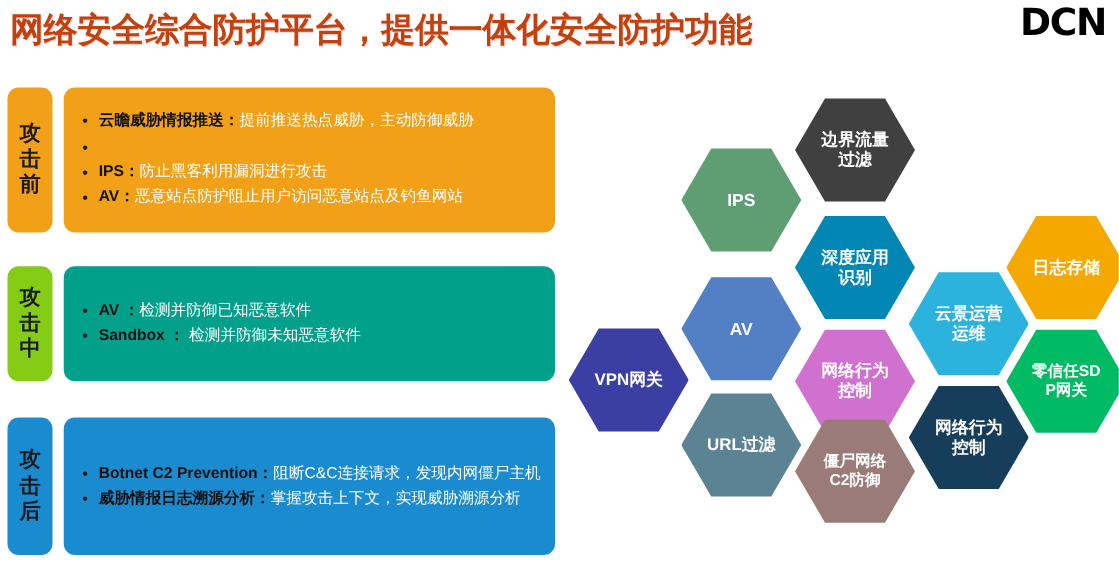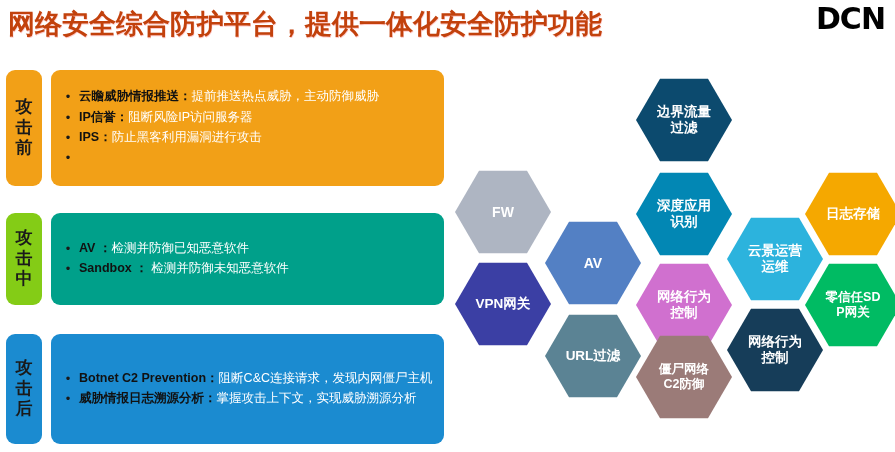--- a/index.html
+++ b/index.html
@@ -152,28 +152,28 @@
   <div class="panel-tab" style="background: rgb(242, 160, 23);">
     <div class="panel-tab-label">攻击前</div>
   </div>
   <div class="panel-body" style="background: rgb(242, 160, 23);">
     <div class="bullet-row">
       <div class="bullet-dot">•</div>
       <div class="bullet-text"><b>云瞻威胁情报推送：</b><span>提前推送热点威胁，主动防御威胁</span></div>
     </div>
     <div class="bullet-row">
       <div class="bullet-dot">•</div>
-      <div class="bullet-text"><b>IP信誉：</b><span>阻断风险IP访问服务器</span></div>
     </div>
     <div class="bullet-row">
       <div class="bullet-dot">•</div>
       <div class="bullet-text"><b>IPS：</b><span>防止黑客利用漏洞进行攻击</span></div>
     </div>
     <div class="bullet-row">
       <div class="bullet-dot">•</div>
+      <div class="bullet-text"><b>AV：</b><span>恶意站点防护阻止用户访问恶意站点及钓鱼网站</span></div>
     </div>
   </div>
 </div>
 
 <div class="panel" id="panel-1" style="left:6px; top:213px; width:438px; height:92px;">
   <div class="panel-tab" style="background: #84cc16;">
     <div class="panel-tab-label">攻击中</div>
   </div>
   <div class="panel-body" style="background: rgb(0, 160, 138);">
     <div class="bullet-row">
@@ -197,33 +197,33 @@
       <div class="bullet-text"><b>Botnet C2 Prevention：</b><span>阻断C&amp;C连接请求，发现内网僵尸主机</span></div>
     </div>
     <div class="bullet-row">
       <div class="bullet-dot">•</div>
       <div class="bullet-text"><b>威胁情报日志溯源分析：</b><span>掌握攻击上下文，实现威胁溯源分析</span></div>
     </div>
   </div>
 </div>
 
 <div id="hex-cluster">
-    <div class="hex" id="hex-fw" style="left: 5px; top: 115px; background: rgb(174, 181, 194);">
-      <span class="hex-label latin">FW</span>
+    <div class="hex" id="hex-ips" style="left: 95px; top: 63px; background: rgb(94, 158, 114);">
+      <span class="hex-label latin">IPS</span>
     </div>
     <div class="hex" id="hex-vpn" style="left: 5px; top: 207px; background: rgb(59, 63, 164);">
       <span class="hex-label">VPN网关</span>
     </div>
     <div class="hex" id="hex-av" style="left: 95px; top: 166px; background: rgb(83, 128, 196);">
       <span class="hex-label latin">AV</span>
     </div>
     <div class="hex" id="hex-url" style="left: 95px; top: 259px; background: rgb(91, 131, 148);">
       <span class="hex-label">URL过滤</span>
     </div>
-    <div class="hex" id="hex-border-flow" style="left: 186px; top: 23px; background: #0c4a6e;">
+    <div class="hex" id="hex-border-flow" style="left: 186px; top: 23px; background: #404040;">
       <span class="hex-label">边界流量过滤</span>
     </div>
     <div class="hex" id="hex-deep-app" style="left: 186px; top: 117px; background: rgb(2, 135, 180);">
       <span class="hex-label">深度应用识别</span>
     </div>
     <div class="hex" id="hex-net-behavior" style="left: 186px; top: 208px; background: rgb(208, 112, 207);">
       <span class="hex-label">网络行为控制</span>
     </div>
     <div class="hex" id="hex-botnet-c2" style="left: 186px; top: 280px; background: rgb(155, 123, 120);">
       <span class="hex-label sm">僵尸网络C2防御</span>

